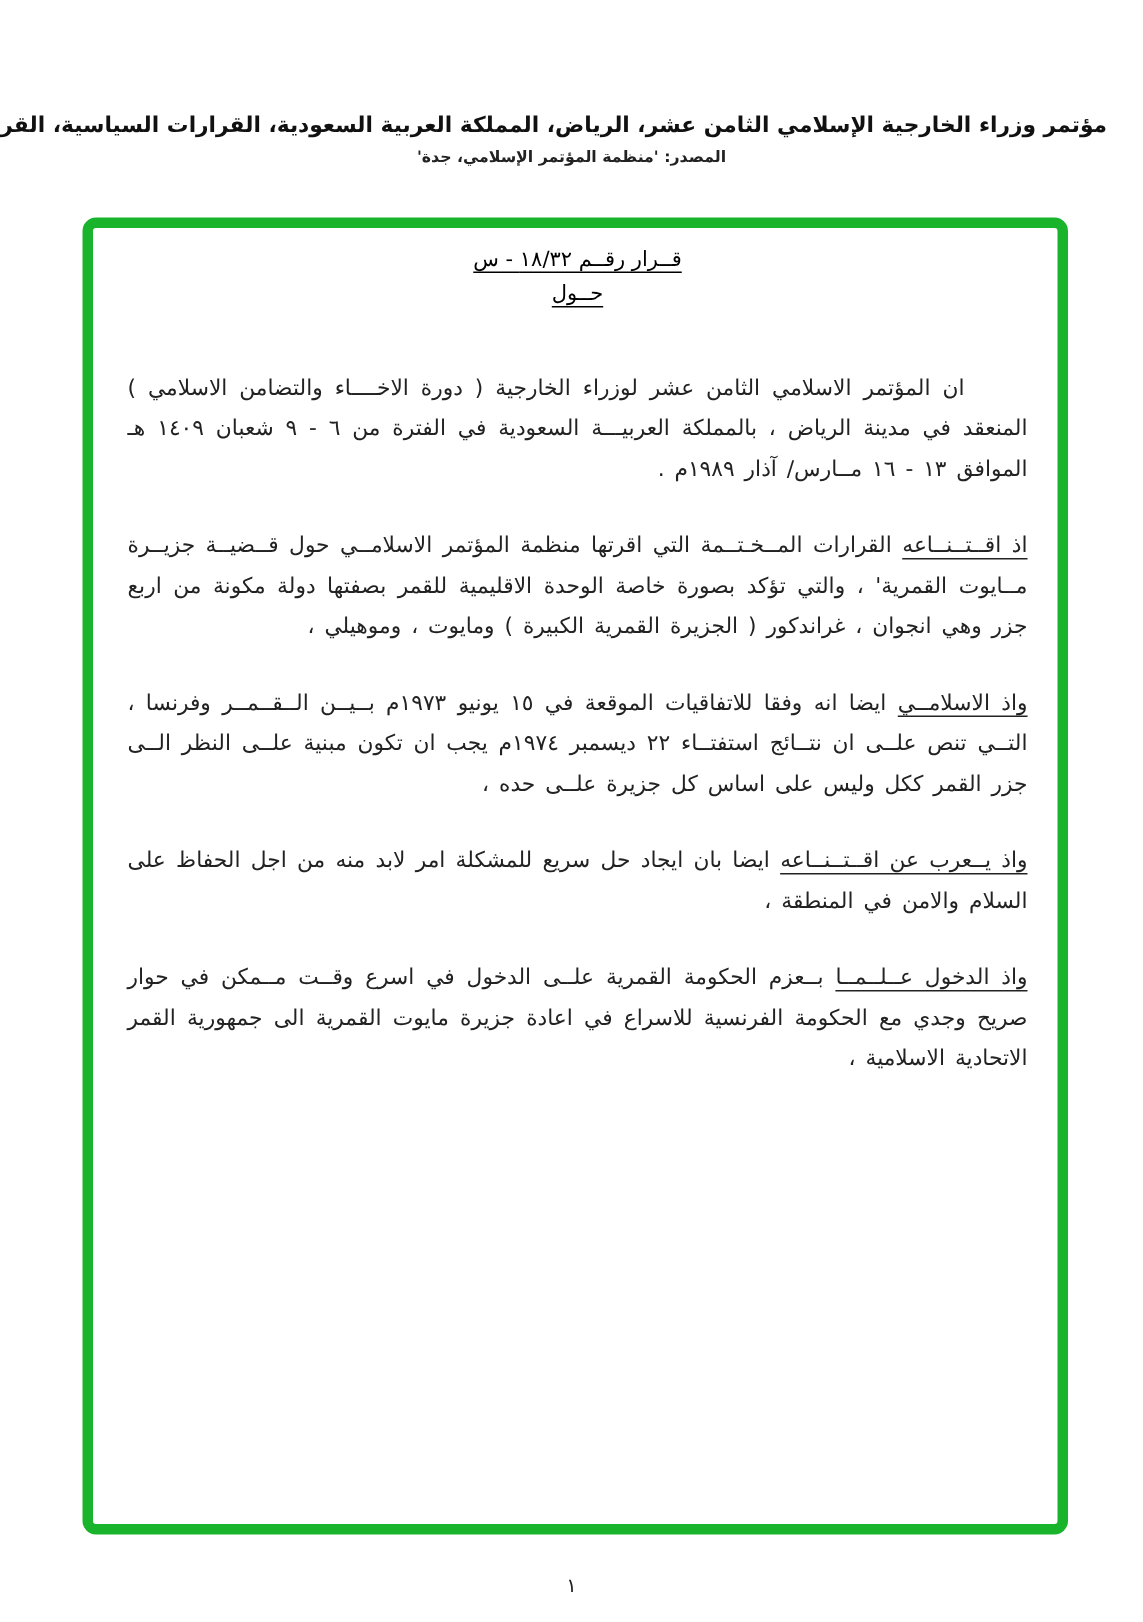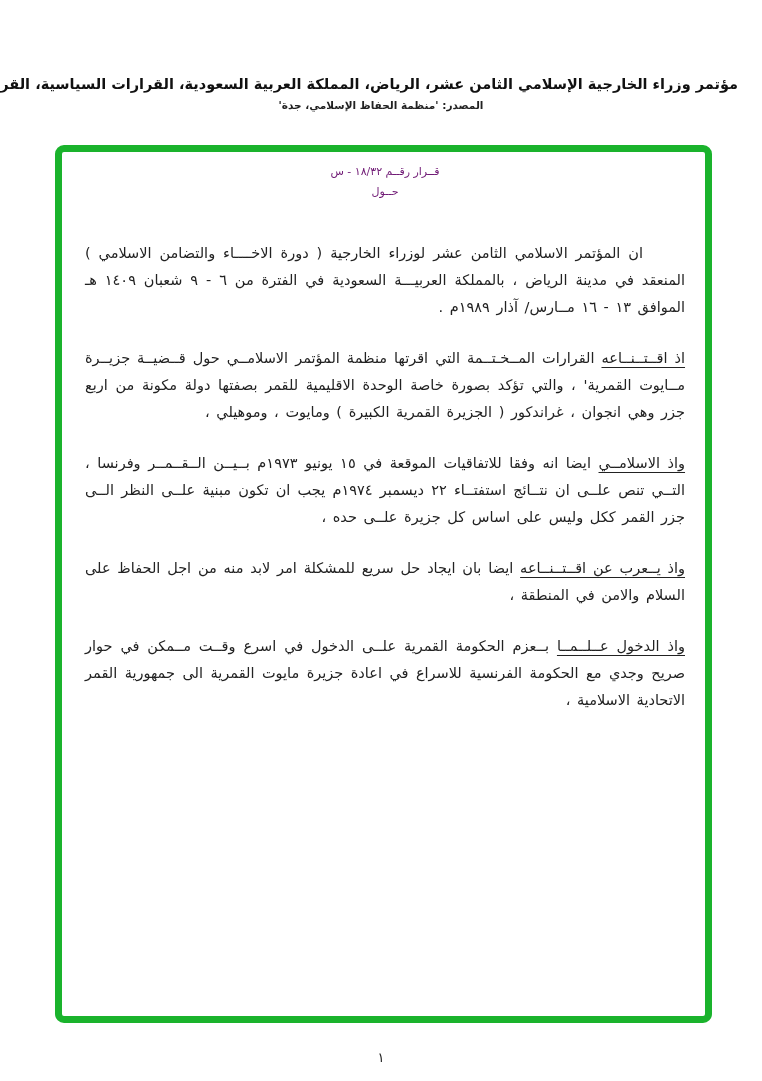--- a/index.html
+++ b/index.html
@@ -43,22 +43,23 @@
     left: 85px; top: 165px;
     width: 600px;
     direction: rtl;
   }
   .title-block {
     text-align: center;
     margin-bottom: 42px;
   }
   .title-line {
     display: block;
-    font-size: 11px;
-    color: #701a75;
+    font-size: 14px;
+    color: #000000;
+    text-decoration: underline;
     text-underline-offset: 4px;
     margin-bottom: 7px;
     letter-spacing: 1px;
   }
   .paragraph {
     font-size: 14.5px;
     line-height: 27px;
     text-align: justify;
     color: #222;
     margin-bottom: 24px;
@@ -76,21 +77,21 @@
     text-align: center;
     font-size: 13px;
     color: #222;
   }
 </style>
 </head>
 <body>
 
 <div class="page-header">
   <div class="header-line">مؤتمر وزراء الخارجية الإسلامي الثامن عشر، الرياض، المملكة العربية السعودية، القرارات السياسية، القرار الرقم ١٨/٣٢-س</div>
-  <div class="source-line">المصدر:  'منظمة الحفاظ الإسلامي، جدة'</div>
+  <div class="source-line">المصدر:  'منظمة المؤتمر الإسلامي، جدة'</div>
 </div>
 
 <div class="border-box"></div>
 
 <div class="doc-content">
   <div class="title-block">
     <span class="title-line">قــرار رقــم ١٨/٣٢ - س</span>
     <span class="title-line">حــول</span>
   </div>
 

